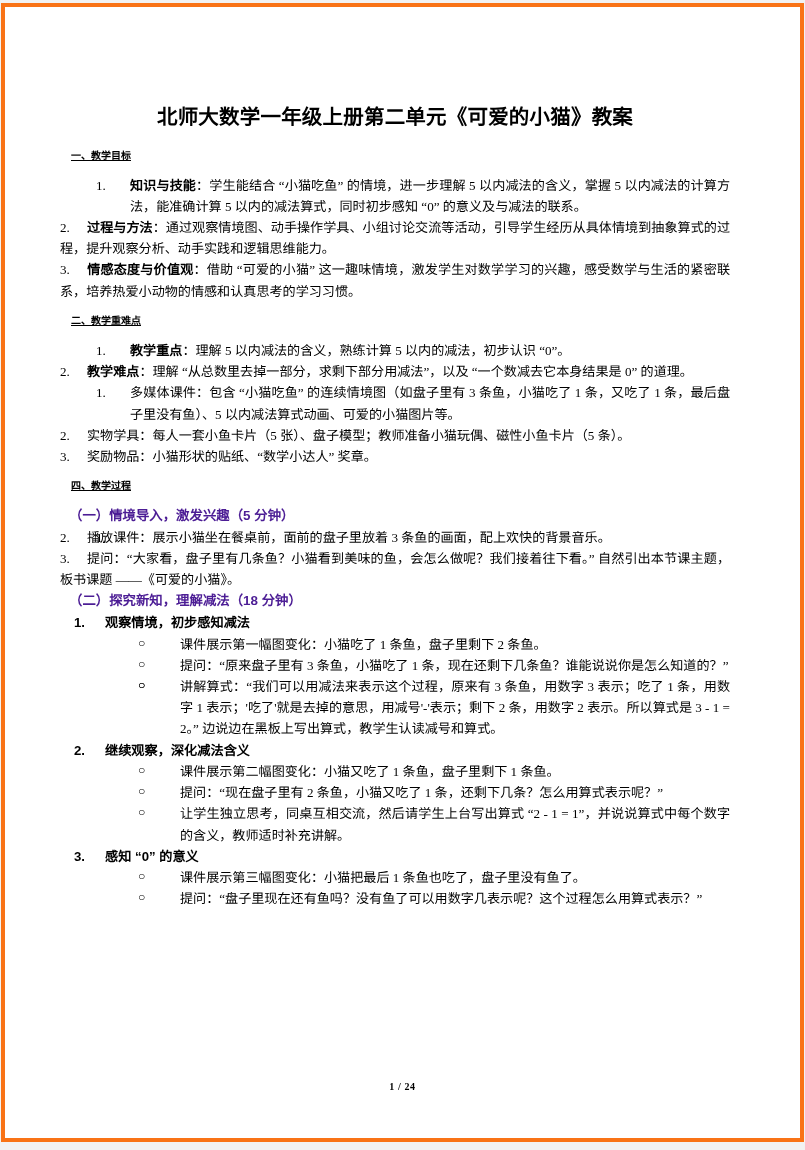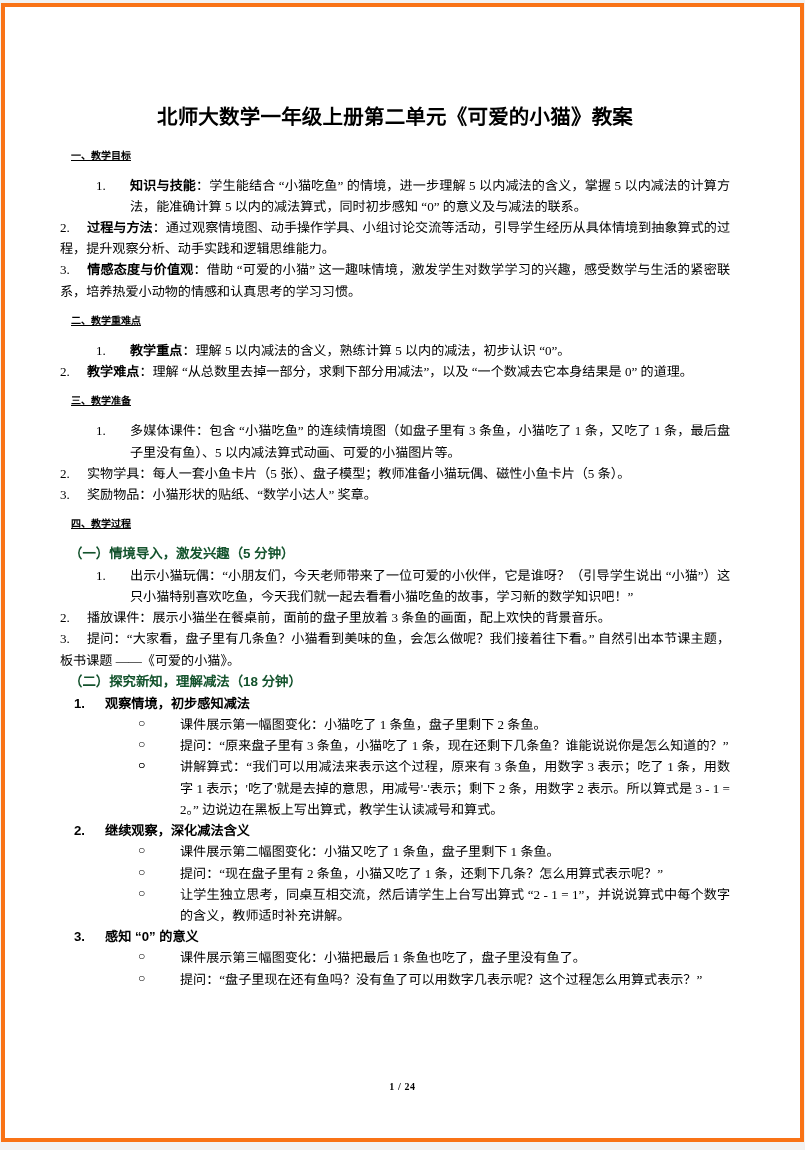--- a/index.html
+++ b/index.html
@@ -52,21 +52,21 @@
     text-decoration: underline;
   }
   
   .h2cn {
     font-family: "Liberation Sans", "DejaVu Sans", sans-serif;
     font-weight: bold;
     font-size: 13.4px;
     line-height: 1.62;
     margin: 0;
     padding-left: 9px;
-    color: #14532d;
+    color: #4c1d95;
   }
 
   
   
   .oli {
     position: relative;
     font-size: 13.1px;
     line-height: 1.62;
     margin: 0;
     padding-left: 70px;
@@ -171,38 +171,37 @@
 
     <div class="h1cn">二、教学重难点</div>
 
     <p class="oli">
       <span class="num">1.</span><span class="lbl">教学重点</span><span>：理解 5 以内减法的含义，熟练计算 5 以内的减法，初步认识 “0”。</span>
     </p>
     <p class="oli-flush">
       <span class="num">2.</span><span class="lbl">教学难点</span><span>：理解 “从总数里去掉一部分，求剩下部分用减法”，以及 “一个数减去它本身结果是 0” 的道理。</span>
     </p>
 
-    <div class="h1cn">三、教学准备</div>
 
     <p class="oli">
       <span class="num">1.</span><span>多媒体课件：包含 “小猫吃鱼” 的连续情境图（如盘子里有 3 条鱼，小猫吃了 1 条，又吃了 1 条，最后盘子里没有鱼）、5 以内减法算式动画、可爱的小猫图片等。</span>
     </p>
     <p class="oli-flush">
       <span class="num">2.</span><span>实物学具：每人一套小鱼卡片（5 张）、盘子模型；教师准备小猫玩偶、磁性小鱼卡片（5 条）。</span>
     </p>
     <p class="oli-flush">
       <span class="num">3.</span><span>奖励物品：小猫形状的贴纸、“数学小达人” 奖章。</span>
     </p>
 
     <div class="h1cn">四、教学过程</div>
 
     <div class="h2cn">（一）情境导入，激发兴趣（5 分钟）</div>
 
     <p class="oli">
-      <span class="num">1.</span><span>出示小猫玩偶：“小朋友们，今天老师带来了一位可爱的小伙伴，它是谁呀？（引导学生说出 “小猫”）这只小猫特别喜欢吃鱼，今天我们就一起去看看小猫吃鱼的故事，学习新的数学知识吧！”</span>
+      <span class="num">1.</span>
     </p>
     <p class="oli-flush">
       <span class="num">2.</span><span>播放课件：展示小猫坐在餐桌前，面前的盘子里放着 3 条鱼的画面，配上欢快的背景音乐。</span>
     </p>
     <p class="oli-flush">
       <span class="num">3.</span><span>提问：“大家看，盘子里有几条鱼？小猫看到美味的鱼，会怎么做呢？我们接着往下看。” 自然引出本节课主题，板书课题 ——《可爱的小猫》。</span>
     </p>
 
     <div class="h2cn">（二）探究新知，理解减法（18 分钟）</div>
 

